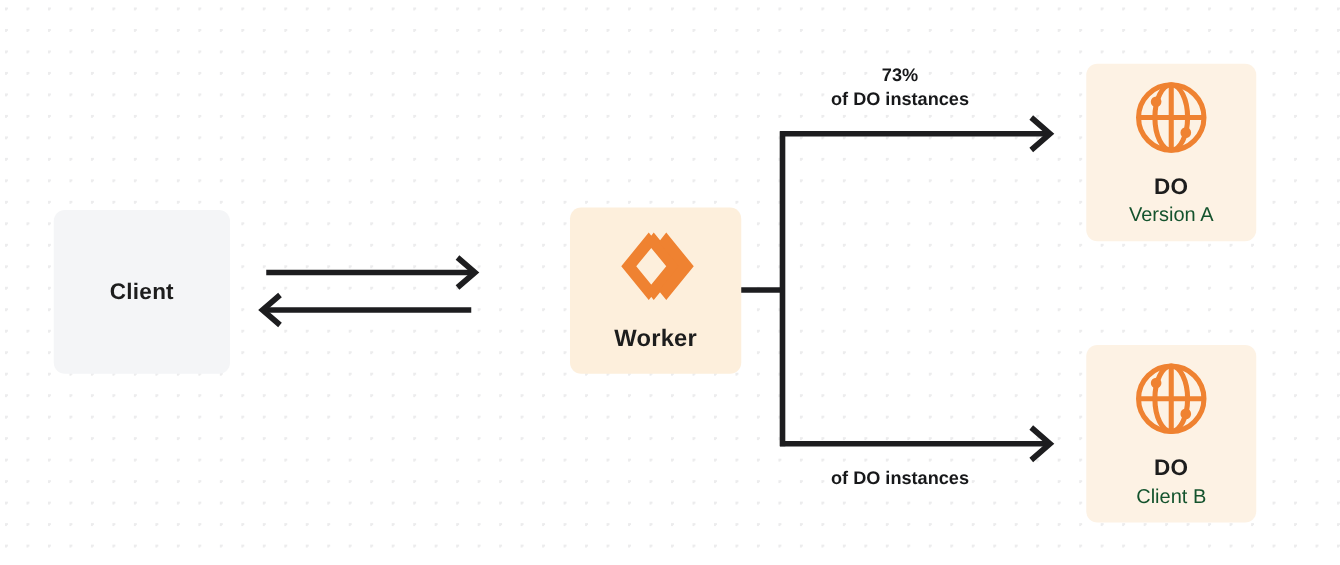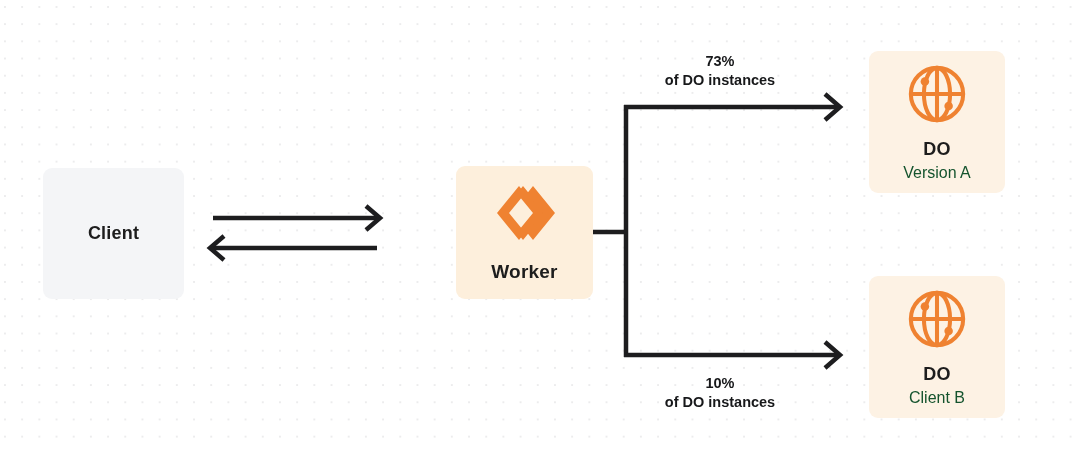--- a/index.html
+++ b/index.html
@@ -203,17 +203,16 @@
     <span class="node-title-do">DO</span>
     <span class="node-sub-do">Client B</span>
   </div>
 
   <div class="edge-label" id="label-top">
     <div>73%</div>
     <div>of DO instances</div>
   </div>
 
   <div class="edge-label" id="label-bottom">
-    <div>10%</div>
     <div>of DO instances</div>
   </div>
 
 </div>
 
 </body></html>

